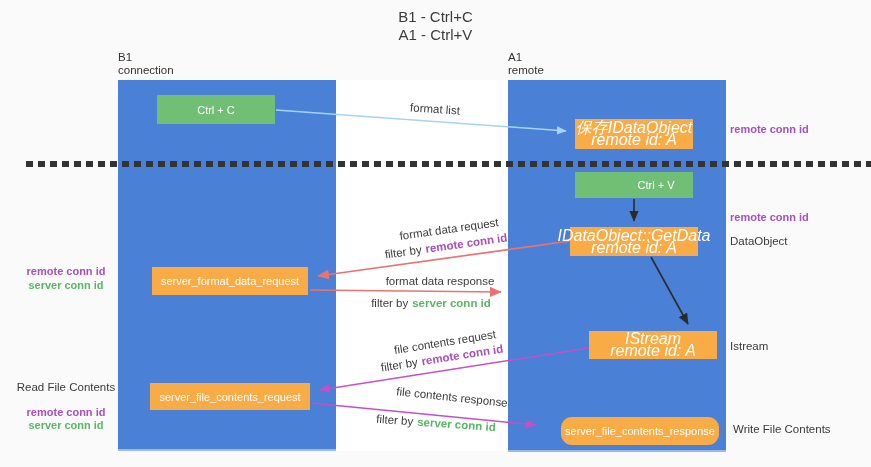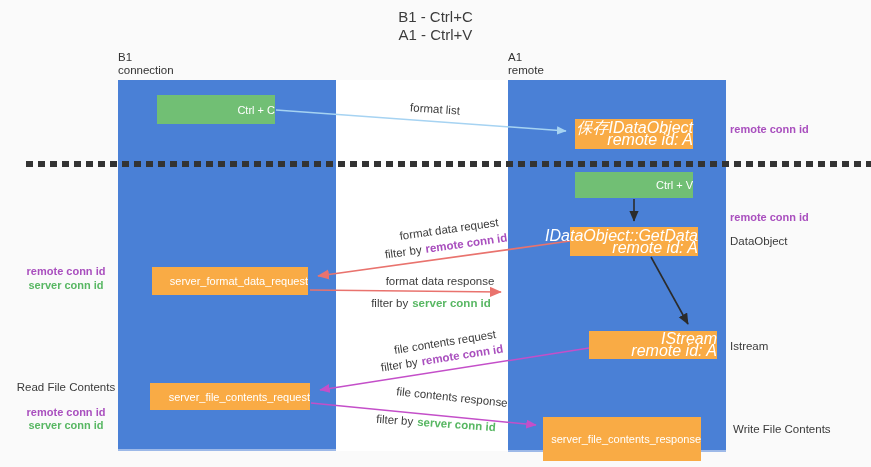--- a/index.html
+++ b/index.html
@@ -20,36 +20,36 @@
 
   .canvas-strip{position:absolute;left:336px;top:80px;width:172px;height:371px;background:var(--canvas-white);}
   .column{position:absolute;top:80px;width:218px;height:371px;background:var(--column-blue);
     border-bottom:2px solid #9db9e8;}
   .col-left{left:118px;}
   .col-right{left:508px;height:372px;}
 
   .dash-line{position:absolute;left:26px;top:161px;width:845px;height:6px;z-index:6;
     background:repeating-linear-gradient(to right,var(--dash-color) 0 7px,transparent 7px 12px);}
 
-  .node{position:absolute;display:flex;align-items:flex-end;justify-content:center;
+  .node{position:absolute;display:flex;align-items:center;justify-content:center;
     flex-direction:column;color:#fff;text-align:center;z-index:4;}
   .green{background:var(--box-green);}
   .orange{background:var(--box-orange);}
   .one-line{font-size:11px;}
   .two-line{font-size:16px;line-height:12px;font-style:italic;}
 
   .n-ctrl-c{left:157px;top:95px;width:118px;height:29px;font-size:11px;}
   .n-save{left:575px;top:119px;width:118px;height:30px;}
   .n-ctrl-v{left:575px;top:172px;width:118px;height:26px;font-size:11px;padding-left:44px;}
   .n-getdata{left:570px;top:227px;width:128px;height:29px;}
   .n-fdreq{left:152px;top:267px;width:156px;height:28px;}
   .n-fdres{left:510px;top:283px;width:155px;height:26px;}
   .n-istream{left:589px;top:331px;width:128px;height:28px;}
   .n-fcreq{left:150px;top:383px;width:160px;height:27px;}
-  .n-fcres{left:543px;top:417px;width:158px;height:44px;}
+  .n-fcres{left:561px;top:417px;width:158px;height:28px;border-radius:11px;}
 
   .arrows{position:absolute;left:0;top:0;z-index:3;pointer-events:none;}
   .st-blue{stroke:var(--arrow-blue);stroke-width:1.4;fill:none;}
   .st-black{stroke:var(--arrow-black);stroke-width:1.6;fill:none;}
   .st-salmon{stroke:var(--arrow-salmon);stroke-width:1.7;fill:none;}
   .st-magenta{stroke:var(--arrow-magenta);stroke-width:1.5;fill:none;}
   .mk-blue{fill:var(--arrow-blue);} .mk-black{fill:var(--arrow-black);}
   .mk-salmon{fill:var(--arrow-salmon);} .mk-magenta{fill:var(--arrow-magenta);}
 
   .edge-label{position:absolute;font-size:11.5px;color:var(--text-dark);

